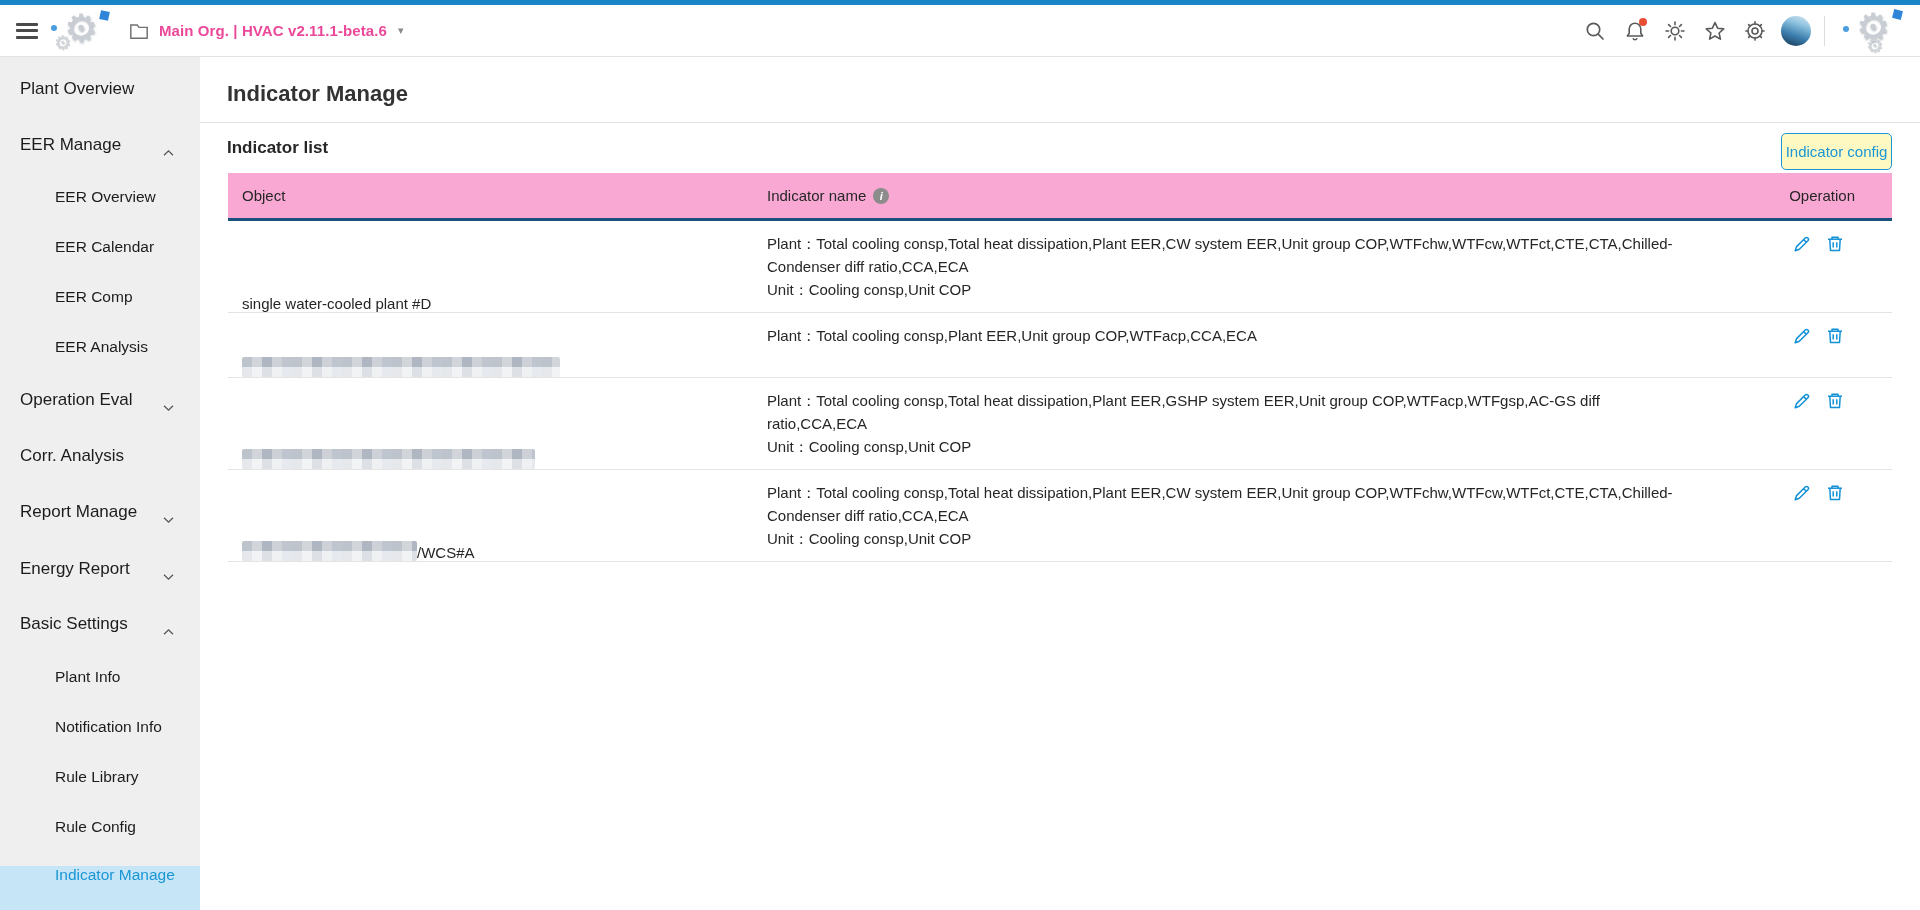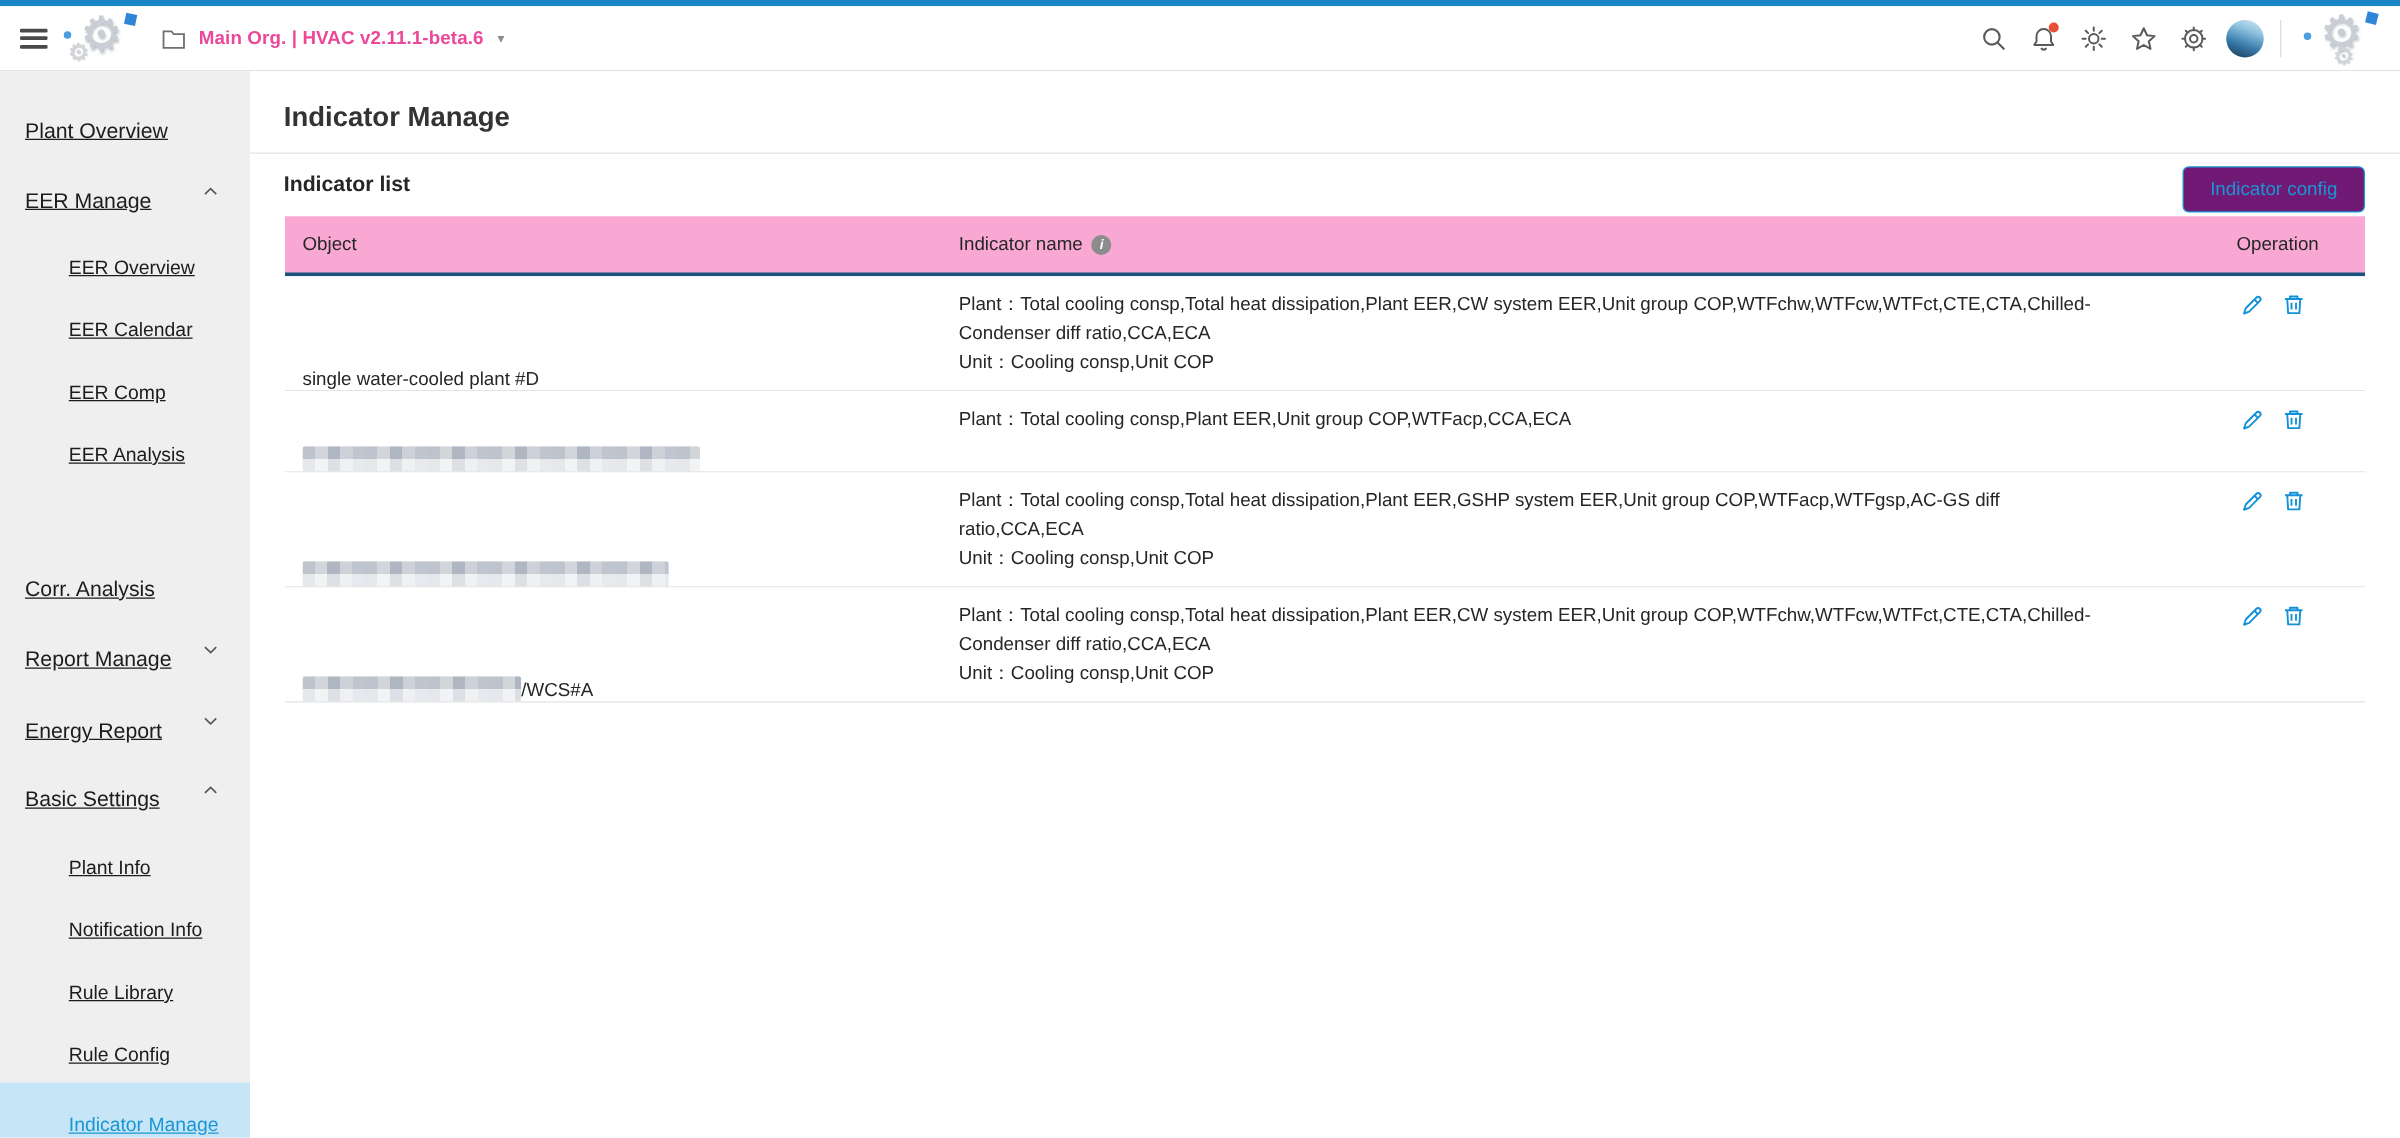--- a/index.html
+++ b/index.html
@@ -26,32 +26,32 @@
   .hicon { width:24px; height:24px; position:relative; cursor:pointer; flex:0 0 auto; }
   .hicon + .hicon { margin-left:16px; }
   .badge { position:absolute; top:-1px; right:0; width:8px; height:8px; border-radius:50%; background:#e84e33; }
   .avatar { width:30px; height:30px; border-radius:50%; margin-left:14px; cursor:pointer; flex:0 0 auto;
             background:linear-gradient(200deg,#d8e9f2 0%,#8fc3e0 30%,#3c7fae 62%,#14344f 100%); }
   .divider-v { width:1px; height:30px; background:#dcdcdc; margin:0 13px; flex:0 0 auto; }
   .logo.right { width:66px; margin-left:0; }
 
   
   .sidebar { position:absolute; top:57px; left:0; width:200px; height:853px; background:#efefef; }
-  .side-item { position:absolute; left:0; width:100%; height:36px; display:flex; align-items:flex-end;
-               font-size:17px; color:#1c1c1c; padding-left:20px; cursor:pointer;text-decoration:underline; }
+  .side-item { position:absolute; left:0; width:100%; height:36px; display:flex; align-items:flex-start;
+               font-size:17px; color:#1c1c1c; padding-left:20px; cursor:pointer; }
   .side-item.sub { font-size:15.5px; padding-left:55px; }
   .side-item .chev { position:absolute; right:26px; top:50%; transform:translateY(-50%); }
   .side-item.selected { background:#c6e5f6; color:#1a96d5; height:44px; }
 
   
   .main { position:absolute; top:57px; left:200px; right:0; bottom:0; background:#fff; }
   .page-title { position:absolute; left:27px; top:24px; font-size:22px; font-weight:700; color:#333; }
   .title-divider { position:absolute; top:65px; left:0; right:0; height:1px; background:#e3e3e3; }
   .section-title { position:absolute; left:27px; top:81px; font-size:17px; font-weight:700; color:#262626;text-align:center; }
-  .config-btn { position:absolute; top:76px; right:28px; width:146px; height:37px; background:#701a75;
+  .config-btn { position:absolute; top:76px; right:28px; width:111px; height:37px; background:#fef9c3;
                 border:1px solid #1a96d5; border-radius:5px; color:#1a96d5; font-size:15px;
                 display:flex; align-items:center; justify-content:center; cursor:pointer; font-family:inherit; }
 
   .table { position:absolute; top:116px; left:28px; right:28px; }
   .thead { display:flex; height:48px; background:#f9a8d4; border-bottom:3px solid #1a527d;
            align-items:center; font-size:15px; color:#262626; }
   .col-obj { width:527px; padding-left:14px; }
   .col-ind { flex:1; padding-left:12px; display:flex; align-items:center; gap:7px; }
   .col-op  { width:150px; text-align:right; padding-right:37px; }
   .info-badge { width:16px; height:16px; border-radius:50%; background:#8c8c8c; color:#fff; font-size:11px;
@@ -167,20 +167,28 @@
     </div>
   <div class="side-item sub" style="top:181px">
       <span>EER Calendar</span>
     </div>
   <div class="side-item sub" style="top:231px">
       <span>EER Comp</span>
     </div>
   <div class="side-item sub" style="top:281px">
       <span>EER Analysis</span>
     </div>
+  <div class="side-item" style="top:333px">
+      <span>Operation Eval</span>
+    <span class="chev">
+        <svg width="11" height="7" viewBox="0 0 11 7">
+          <polyline points="1,1.2 5.5,5.6 10,1.2" fill="none" stroke="#555" stroke-width="1.3"></polyline>
+        </svg>
+      </span>
+    </div>
   <div class="side-item" style="top:389px">
       <span>Corr. Analysis</span>
     </div>
   <div class="side-item" style="top:445px">
       <span>Report Manage</span>
     <span class="chev">
         <svg width="11" height="7" viewBox="0 0 11 7">
           <polyline points="1,1.2 5.5,5.6 10,1.2" fill="none" stroke="#555" stroke-width="1.3"></polyline>
         </svg>
       </span>

